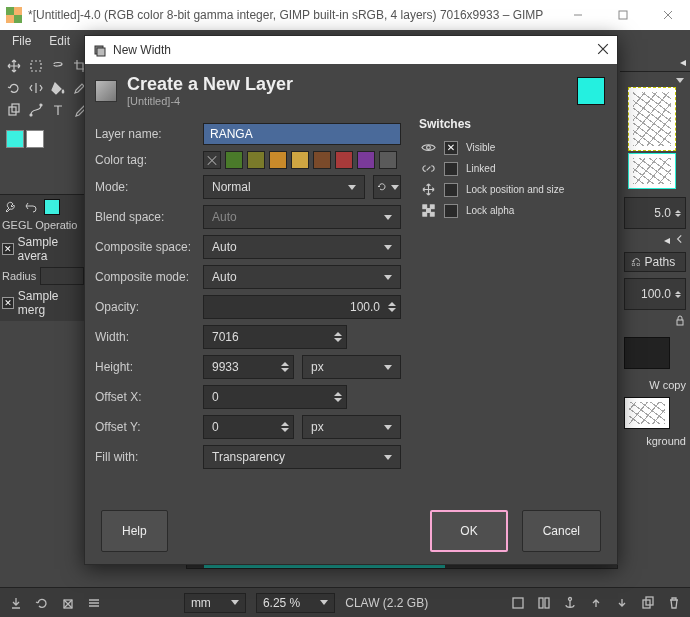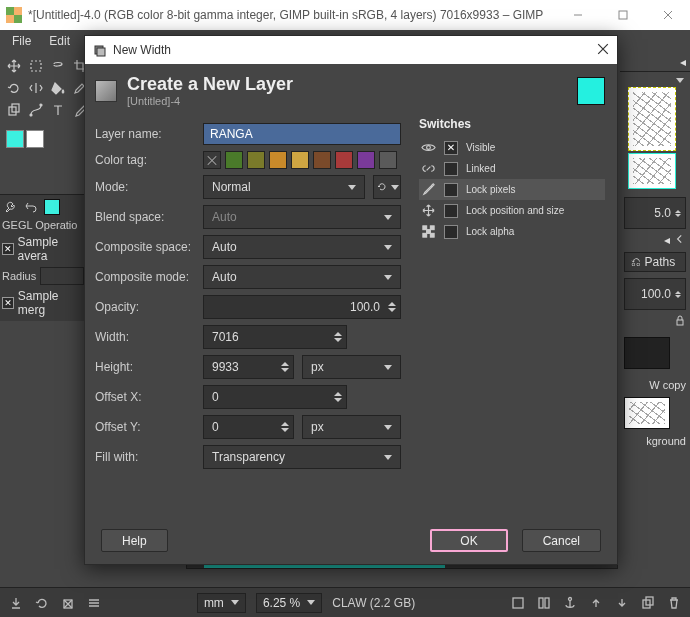--- a/index.html
+++ b/index.html
@@ -74,28 +74,28 @@
 .numtri .d{border-top:4px solid #ccc}
 .unit{width:46px}
 .switches{width:186px}
 .swh{color:#eee;font-weight:600;margin-bottom:6px;font-size:12px}
 .swr{display:flex;align-items:center;gap:8px;padding:3px 2px}
 .swr.hl{background:#555}
 .swr svg{width:15px;height:15px;stroke:#ccc;fill:none;stroke-width:1.2}
 .cb{width:14px;height:14px;border:1px solid #888;background:#2a2a2a;display:flex;align-items:center;justify-content:center;color:#fff;font-size:10px;line-height:1}
 .swlbl{font-size:10px;color:#ddd}
 .btnrow{position:absolute;left:0;right:0;bottom:12px;display:flex;padding:0 16px;gap:14px;align-items:center}
-.btn{background:#4f4f4f;border:1px solid #2a2a2a;height:23px;padding:0 20px;display:flex;align-items:center;justify-content:center;color:#eee;font-size:12px;border-radius:2px}
+.btn{background:#4f4f4f;border:1px solid #2a2a2a;height:42px;padding:0 20px;display:flex;align-items:center;justify-content:center;color:#eee;font-size:12px;border-radius:2px}
 .btn.ok{border:2px solid #f9a8d4;padding:1px 28px}
 .sp{flex:1}
 
 .status{position:absolute;left:0;right:0;bottom:0;height:30px;background:#3a3a3a;display:flex;align-items:center;padding:0 8px;gap:10px;border-top:1px solid #222}
 .sico{width:16px;height:16px;display:flex;align-items:center;justify-content:center}
 .sico svg{stroke:#bbb;fill:none;width:14px;height:14px;stroke-width:1.3}
-.statc{background:#333;border:1px solid #222;padding:2px 6px;display:flex;align-items:center;gap:7px;font-size:11px}
+.statc{background:#333;border:1px solid #222;padding:2px 6px;display:flex;align-items:center;gap:20px;font-size:11px}
 .ruler{position:absolute;left:186px;right:72px;bottom:32px;height:24px}
 .rulerbar{height:8px;background:#333;border:1px solid #222;position:relative}
 .rulerhl{position:absolute;left:4%;width:56%;top:0;bottom:0;background:#1fb5a6}
 </style>
 </head>
 <body>
 
 <div class="titlebar">
   <div class="logo">
     <span style="background:#6aa84f"></span>
@@ -516,27 +516,20 @@
         <div class="cb">✕</div>
         <span class="swlbl">Visible</span>
       </div>
       <div class="swr">
         <svg viewBox="0 0 16 16">
             <path d="M6 10l4-4M5 11a3 3 0 0 1-3-3c0-2 2-3 3-3M11 5a3 3 0 0 1 3 3c0 2-2 3-3 3"></path>
           </svg>
         <div class="cb"></div>
         <span class="swlbl">Linked</span>
       </div>
-      <div class="swr hl">
-        <svg viewBox="0 0 16 16">
-            <path d="M3 13l2-1 7-7-1-1-7 7zM11 4l2-2 1 1-2 2"></path>
-          </svg>
-        <div class="cb"></div>
-        <span class="swlbl">Lock pixels</span>
-      </div>
       <div class="swr">
         <svg viewBox="0 0 16 16">
             <path d="M8 2v12M2 8h12M8 2l-2 2M8 2l2 2M8 14l-2-2M8 14l2-2M2 8l2-2M2 8l2 2M14 8l-2-2M14 8l-2 2"></path>
           </svg>
         <div class="cb"></div>
         <span class="swlbl">Lock position and size</span>
       </div>
       <div class="swr">
         <svg viewBox="0 0 16 16">
             <rect x="2" y="2" width="4" height="4" fill="#ccc"></rect>

